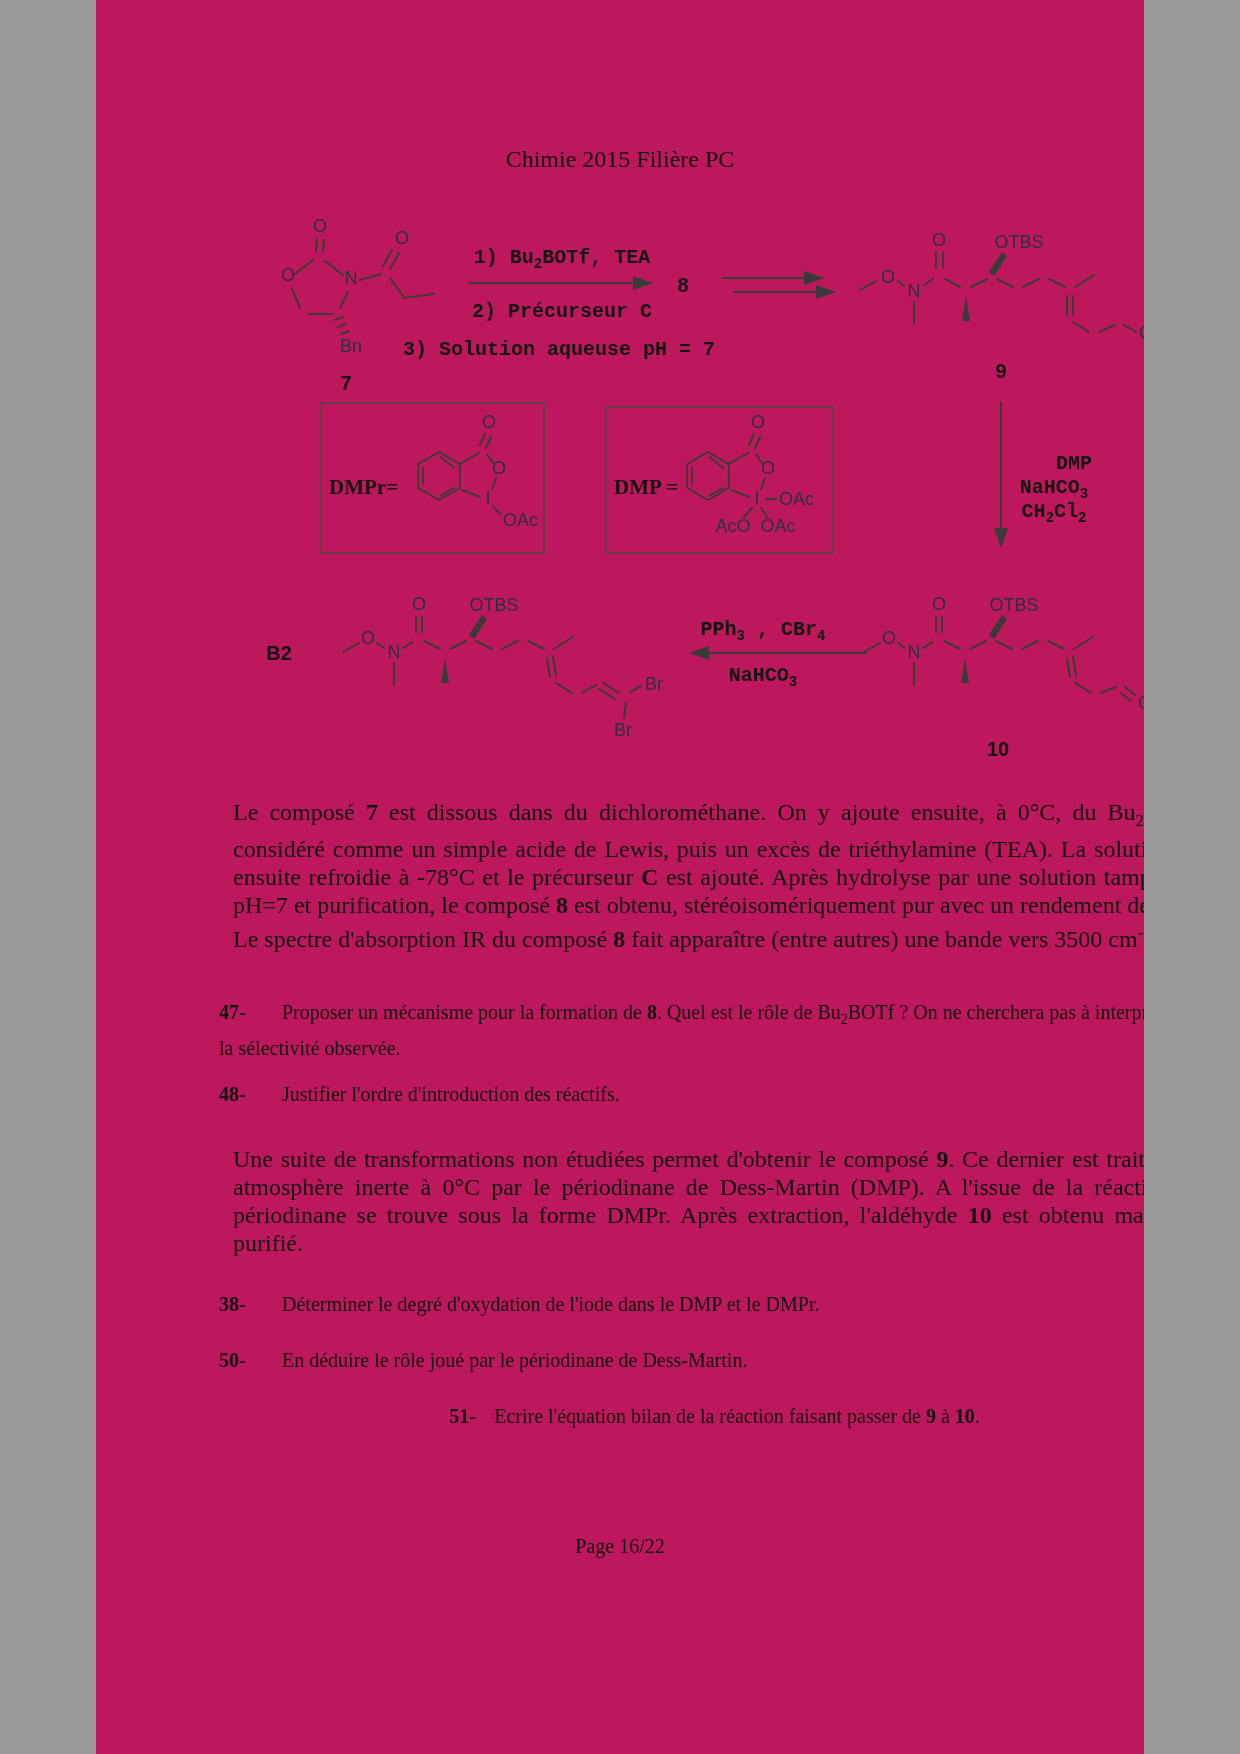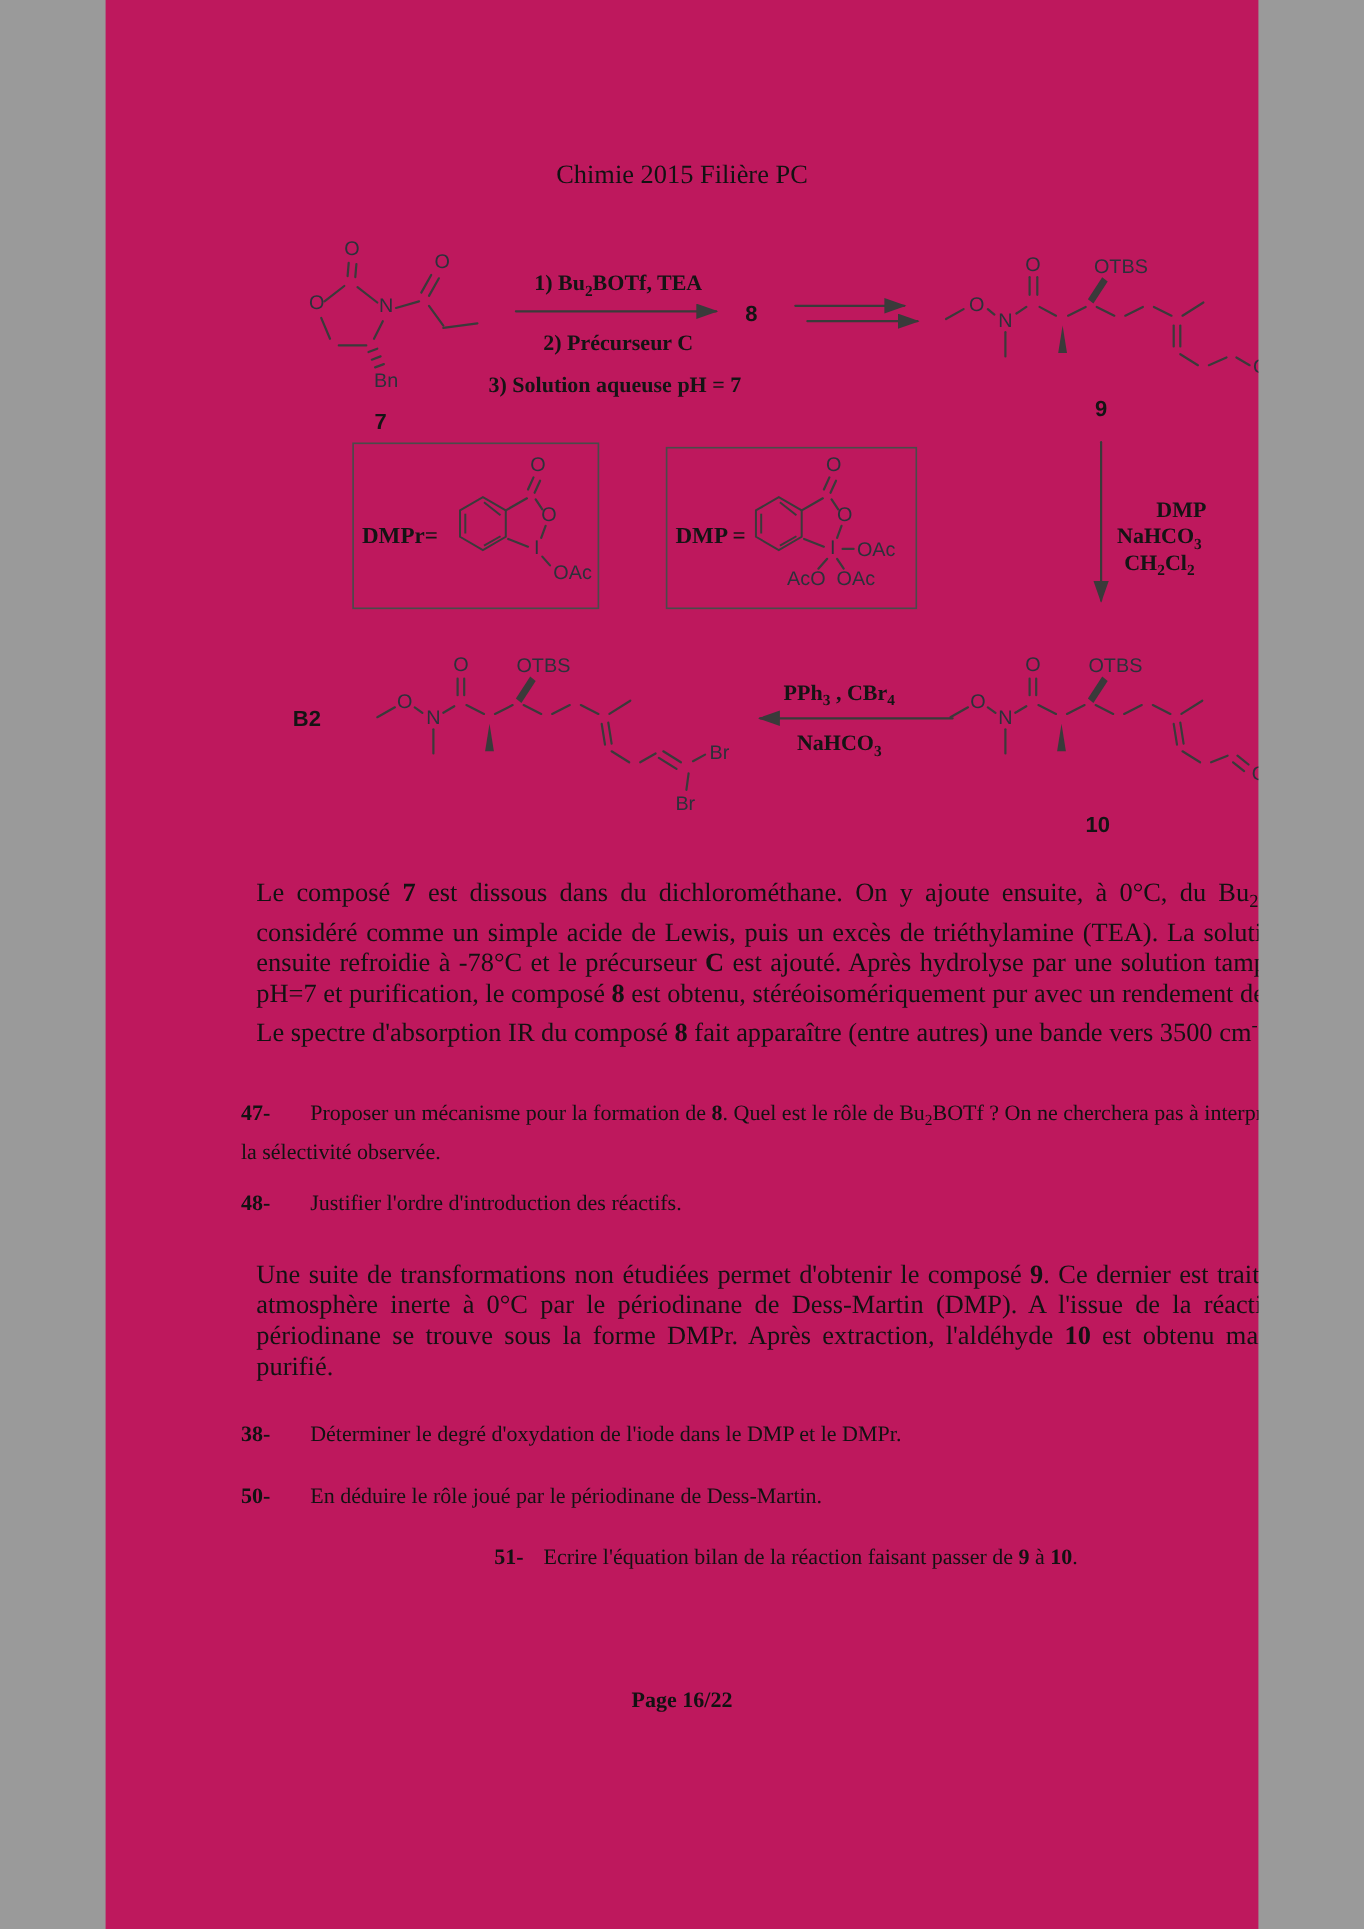--- a/index.html
+++ b/index.html
@@ -9,28 +9,28 @@
   .scheme{position:absolute;left:130px;top:180px;width:980px;height:622px;}
   .scheme svg{position:absolute;left:0;top:0;}
   .bond{stroke:#3a3a3a;stroke-width:2;fill:none;stroke-linecap:round;}
   .thin{stroke:#3a3a3a;stroke-width:1.8;fill:none;}
   .wedge{fill:#3a3a3a;stroke:none;}
   .boxr{fill:none;stroke:#4a4a4a;stroke-width:1.5;}
   .atom{font-family:"Liberation Sans",sans-serif;font-size:18px;fill:#2c313a;}
   .cnum{font-family:"Liberation Sans",sans-serif;font-size:20px;font-weight:bold;fill:#141414;}
   .rgsvg{font-family:"Liberation Serif",serif;font-weight:bold;font-size:21px;fill:#141414;}
   .rg{position:absolute;text-align:center;font-weight:bold;font-size:20px;color:#141414;
-      font-family:Liberation Serif, serif;line-height:24px;}
+      font-family:Liberation Mono, monospace;line-height:24px;}
   .rg sub,.para sub,.question sub{font-size:70%;}
   .para sup,.question sup{font-size:70%;}
   .para{position:absolute;left:137px;width:973px;font-size:24px;
         line-height:28px;text-align:justify;}
   .question{position:absolute;left:123px;width:973px;font-size:20px;line-height:28px;}
   .qnum{display:inline-block;width:63px;font-weight:bold;font-style:normal;}
-  .footer{position:absolute;top:1535px;left:0;width:100%;text-align:center;font-size:20px;font-weight:bold;}
+  .footer{position:absolute;top:1535px;left:0;width:100%;text-align:center;font-size:20px;}
 </style>
 </head>
 <body>
 
 <div class="page">
 
   <div class="title">Chimie 2015 Filière PC</div>
 
   <div class="scheme">
     <svg width="980" height="622" viewBox="0 0 980 622">

